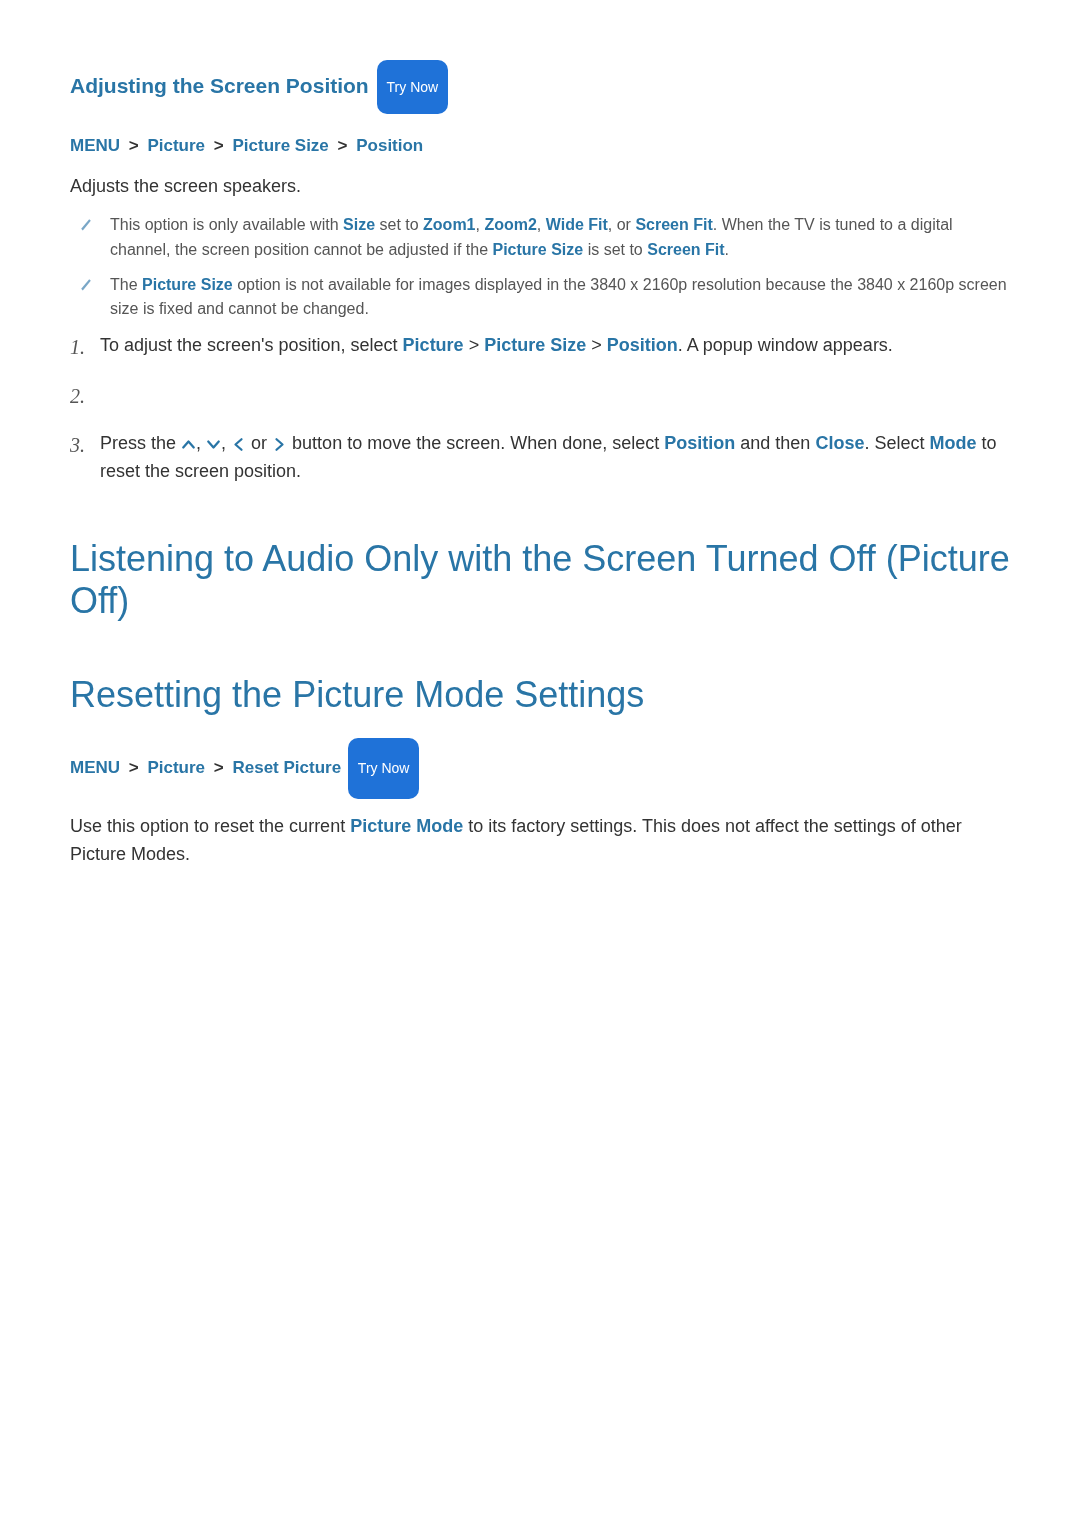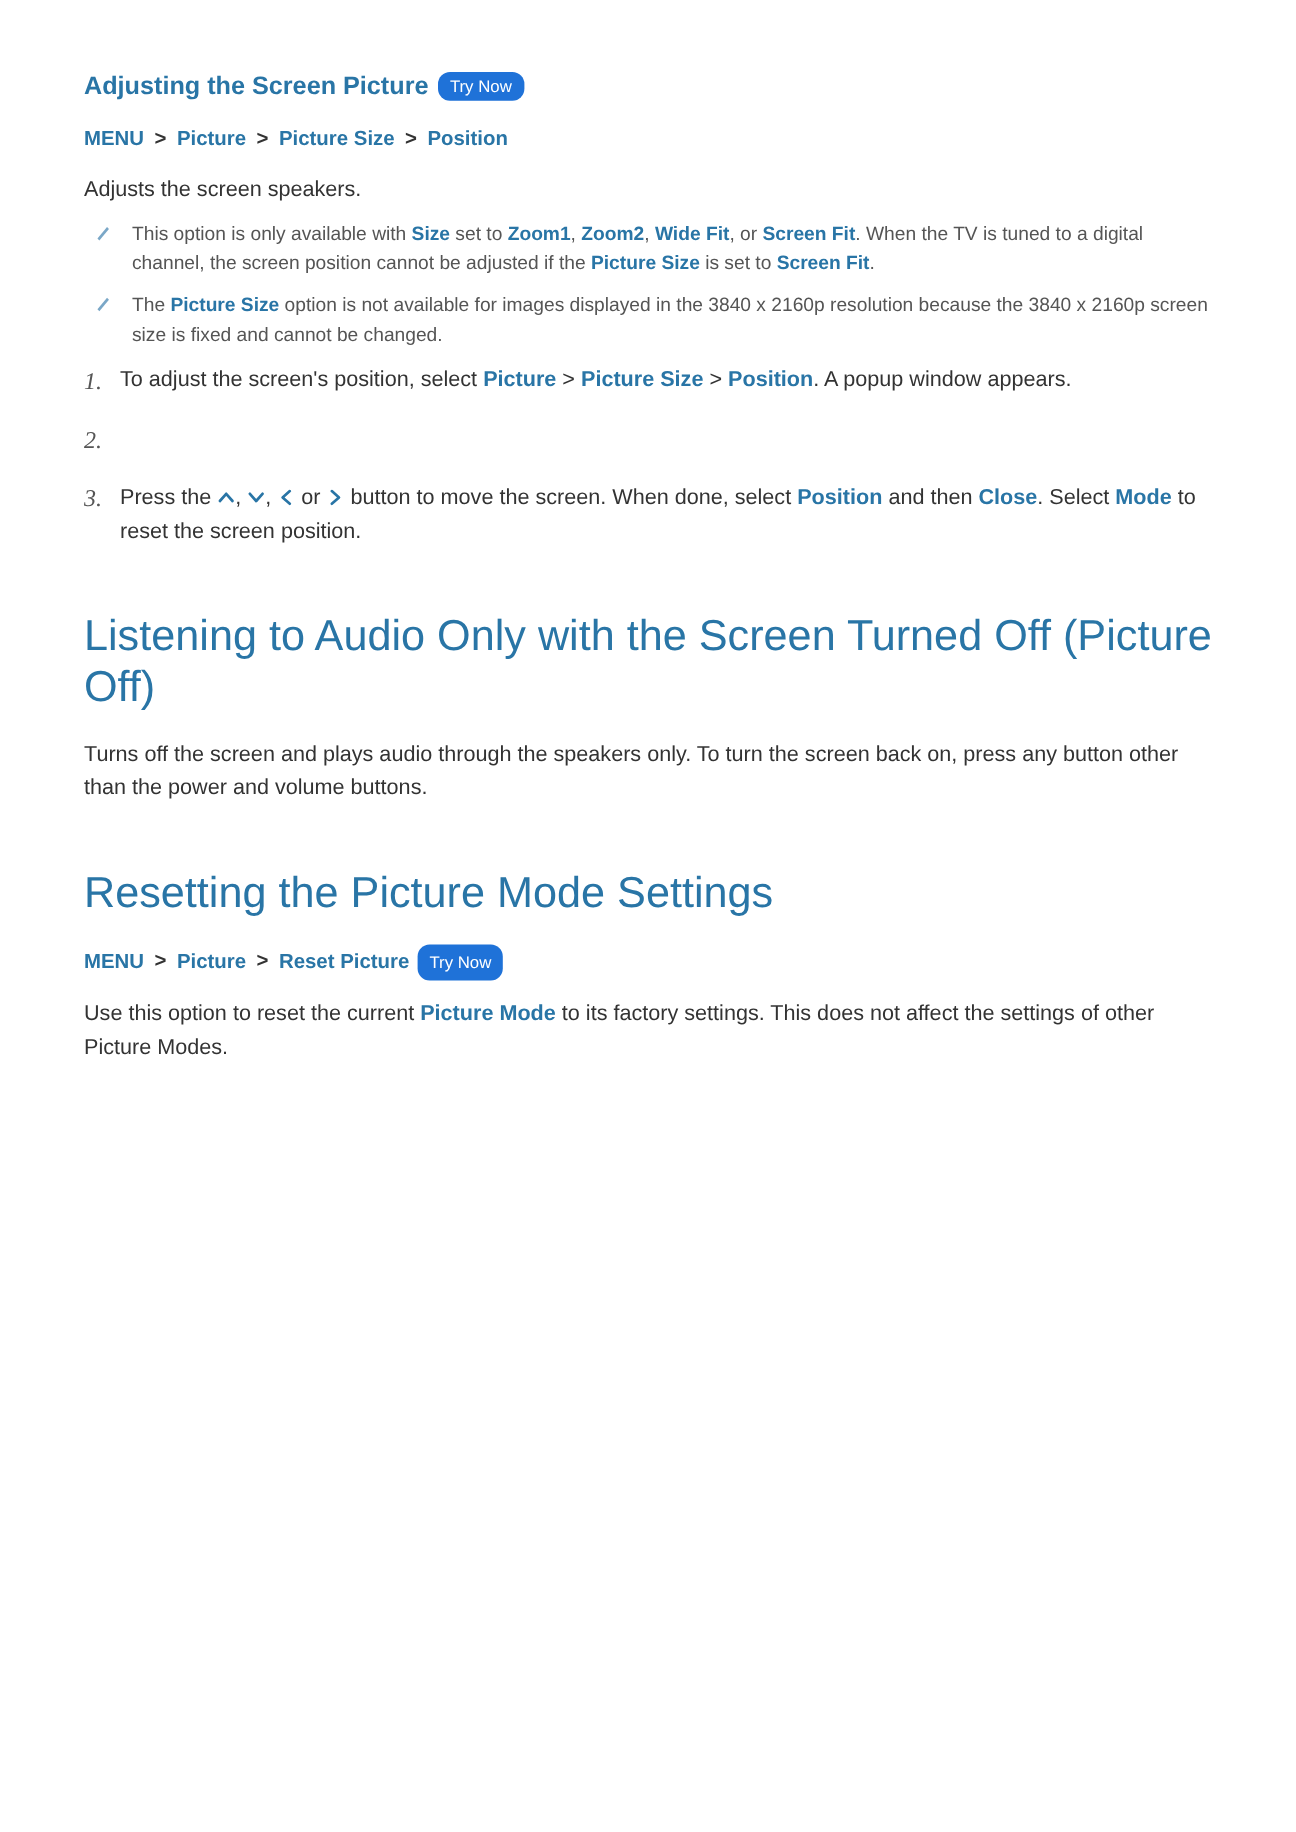--- a/index.html
+++ b/index.html
@@ -26,21 +26,21 @@
     font-size: 36px;
     font-weight: normal;
     margin: 52px 0 22px 0;
   }
   .try-now {
     display: inline-block;
     background: #1f72d8;
     color: #fff;
     font-size: 14px;
     font-weight: normal;
-    padding: 4px 10px;
+    padding: 19px 10px;
     border-radius: 10px;
     vertical-align: middle;
     margin-left: 2px;
   }
   .breadcrumb {
     font-size: 17px;
     color: #333;
     margin-bottom: 14px;
     line-height: 1.6;
   }
@@ -95,21 +95,21 @@
     vertical-align: middle;
   }
   .arrow-icon svg { width: 15px; height: 15px; vertical-align: -2px; }
 </style>
 </head>
 <body>
 
 <div class="page">
 
   <h3 class="sub-heading">
-    <span>Adjusting the Screen Picture</span>
+    <span>Adjusting the Screen Position</span>
     <span class="try-now">Try Now</span>
   </h3>
 
   <div class="breadcrumb"><span class="link">MENU</span><span class="sep"> &gt; </span><span class="link">Picture</span><span class="sep"> &gt; </span><span class="link">Picture Size</span><span class="sep"> &gt; </span><span class="link">Position</span></div>
 
   <div class="body-text">Adjusts the screen speakers.</div>
 
   <div>
       <div class="note">
         <span class="note-icon"><svg viewBox="0 0 20 20">
@@ -143,21 +143,20 @@
               <path d="M14 3 L6 10 L14 17" stroke="#2975a6" stroke-width="3" fill="none" stroke-linecap="round" stroke-linejoin="round"></path>
             </svg></span> or <span class="arrow-icon"><svg viewBox="0 0 20 20">
               <path d="M6 3 L14 10 L6 17" stroke="#2975a6" stroke-width="3" fill="none" stroke-linecap="round" stroke-linejoin="round"></path>
             </svg></span> button to move the screen. When done, select <span class="link-inline">Position</span> and then <span class="link-inline">Close</span>. Select <span class="link-inline">Mode</span> to reset the screen position.</div>
       </li>
     </ol>
 
   <h2 class="main-heading">Listening to Audio Only with the Screen Turned Off (Picture Off)</h2>
 
 
-  <div class="body-text">Turns off the screen and plays audio through the speakers only. To turn the screen back on, press any button other than the power and volume buttons.</div>
 
   <h2 class="main-heading">Resetting the Picture Mode Settings</h2>
 
   <div class="breadcrumb"><span class="link">MENU</span><span class="sep"> &gt; </span><span class="link">Picture</span><span class="sep"> &gt; </span><span class="link">Reset Picture</span> <span class="try-now">Try Now</span></div>
 
   <div class="body-text">Use this option to reset the current <span class="link-inline">Picture Mode</span> to its factory settings. This does not affect the settings of other Picture Modes.</div>
 
 </div>
 
 </body></html>

